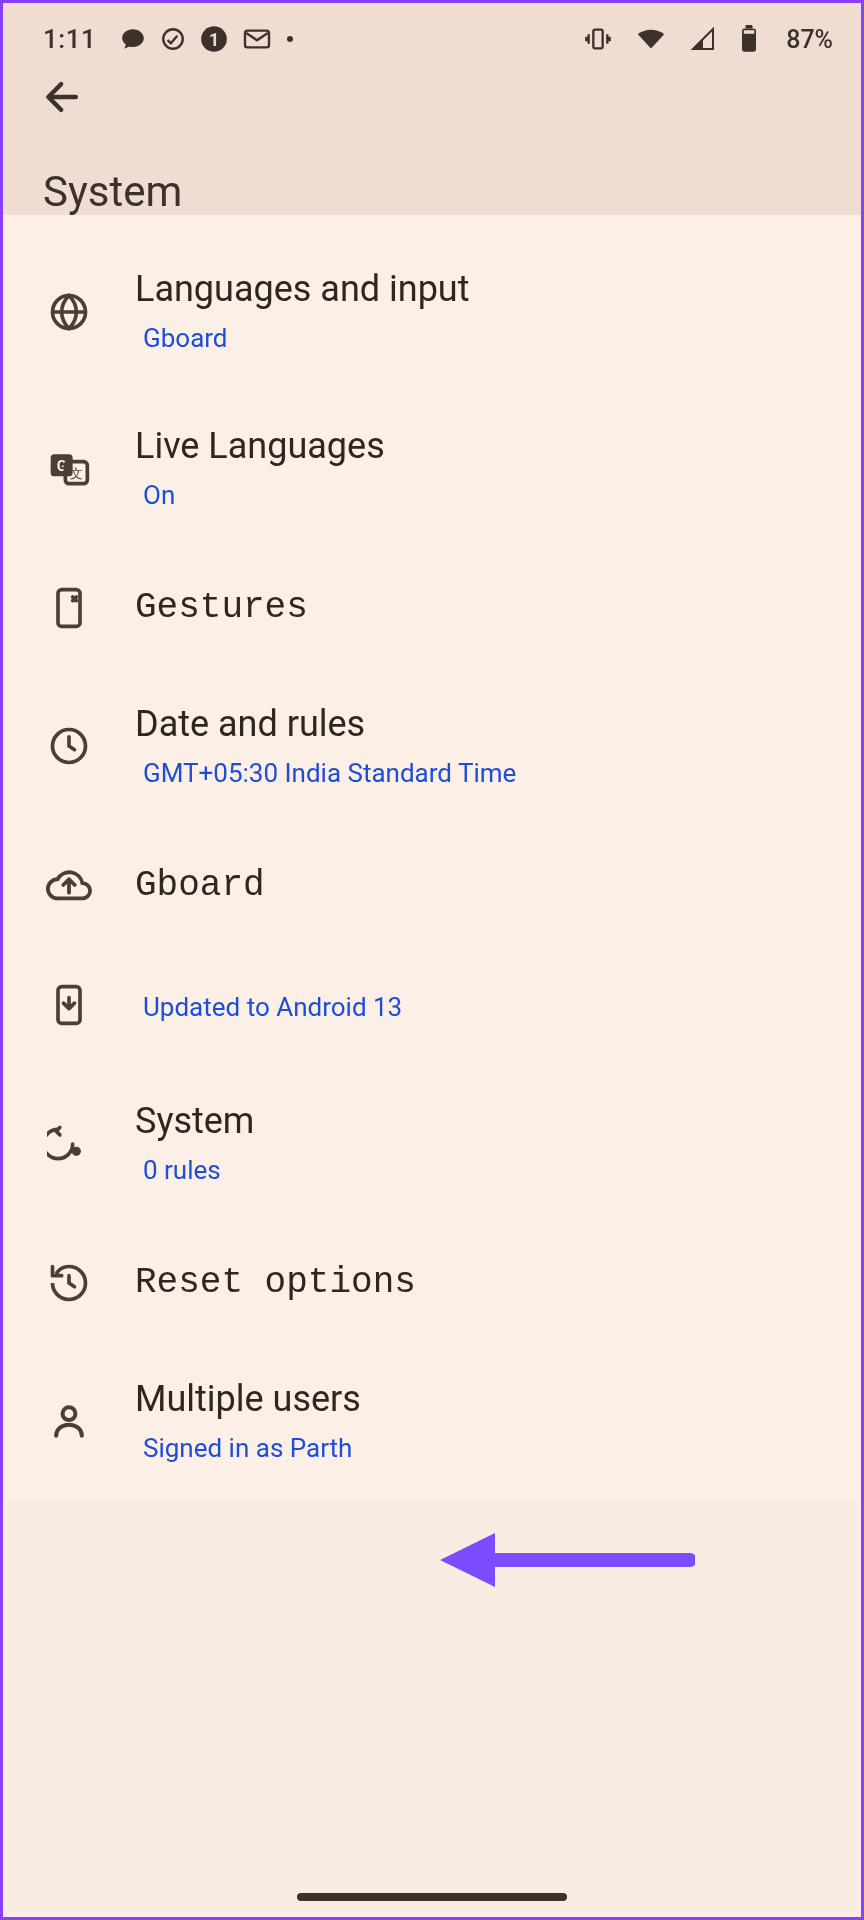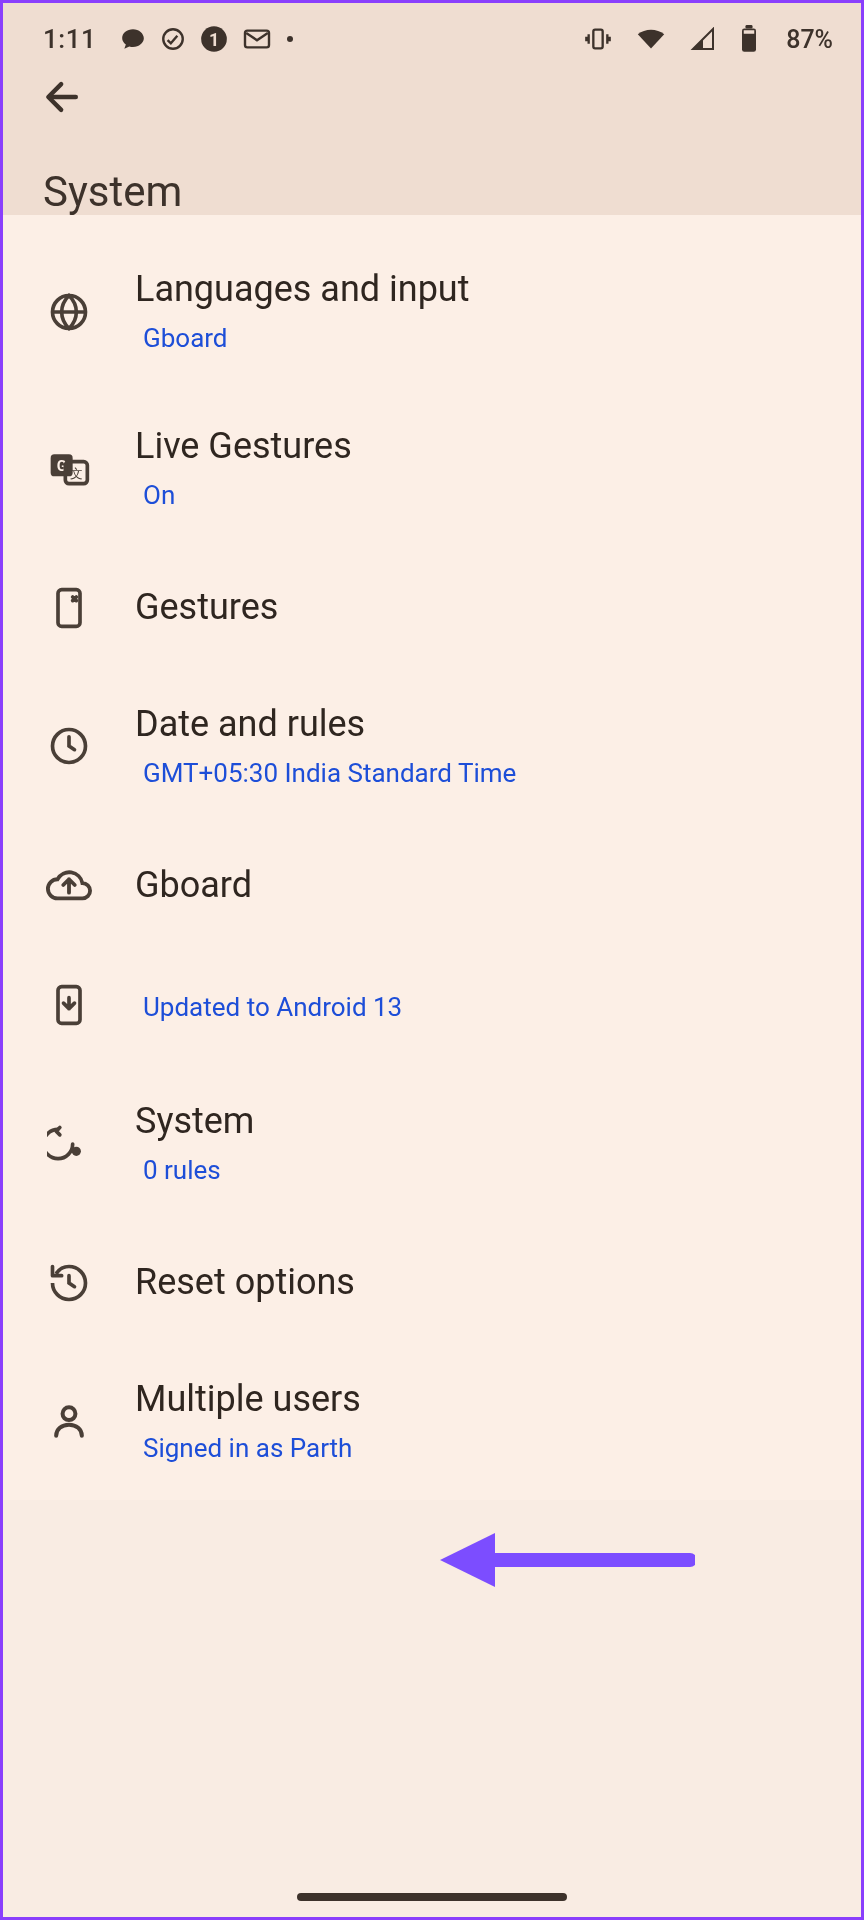--- a/index.html
+++ b/index.html
@@ -58,21 +58,21 @@
     padding-top: 18px;
   }
   .setting-item {
     display: flex;
     align-items: center;
     padding: 34px 30px 34px 40px;
     gap: 40px;
     cursor: pointer;
     min-height: 120px;
   }
-  .setting-item.single-line { min-height: 110px; }
+  .setting-item.single-line { min-height: 110px; font-family: Liberation Mono, monospace; }
   .setting-icon {
     width: 52px; height: 52px;
     display:flex; align-items:center; justify-content:center;
     flex-shrink: 0;
     color: #4a3f37;
   }
   .setting-text { display:flex; flex-direction:column; gap: 4px; }
   .setting-title {
     font-size: 36px;
     font-weight: 400;
@@ -202,21 +202,21 @@
   <div class="setting-item">
     <span class="setting-icon">
       <svg width="44" height="44" viewBox="0 0 24 24" fill="#4a3f37">
           <rect x="2" y="4" width="12" height="12" rx="2" fill="#4a3f37"></rect>
           <text x="8" y="13" font-size="8" fill="#fcefe6" text-anchor="middle" font-weight="700">G</text>
           <rect x="10" y="8" width="12" height="12" rx="2" fill="none" stroke="#4a3f37" stroke-width="2"></rect>
           <text x="16" y="17" font-size="7" fill="#4a3f37" text-anchor="middle">文</text>
         </svg>
     </span>
     <div class="setting-text">
-      <div class="setting-title">Live Gestures</div>
+      <div class="setting-title">Live Languages</div>
       <div class="setting-sub">On</div>
     </div>
   </div>
 
   <div class="setting-item single-line">
     <span class="setting-icon">
       <svg width="44" height="44" viewBox="0 0 24 24" fill="none" stroke="#4a3f37" stroke-width="2">
           <rect x="6" y="2" width="12" height="20" rx="2"></rect>
           <path d="M14 6l2 2M16 6l-2 2" stroke-linecap="round"></path>
         </svg>

